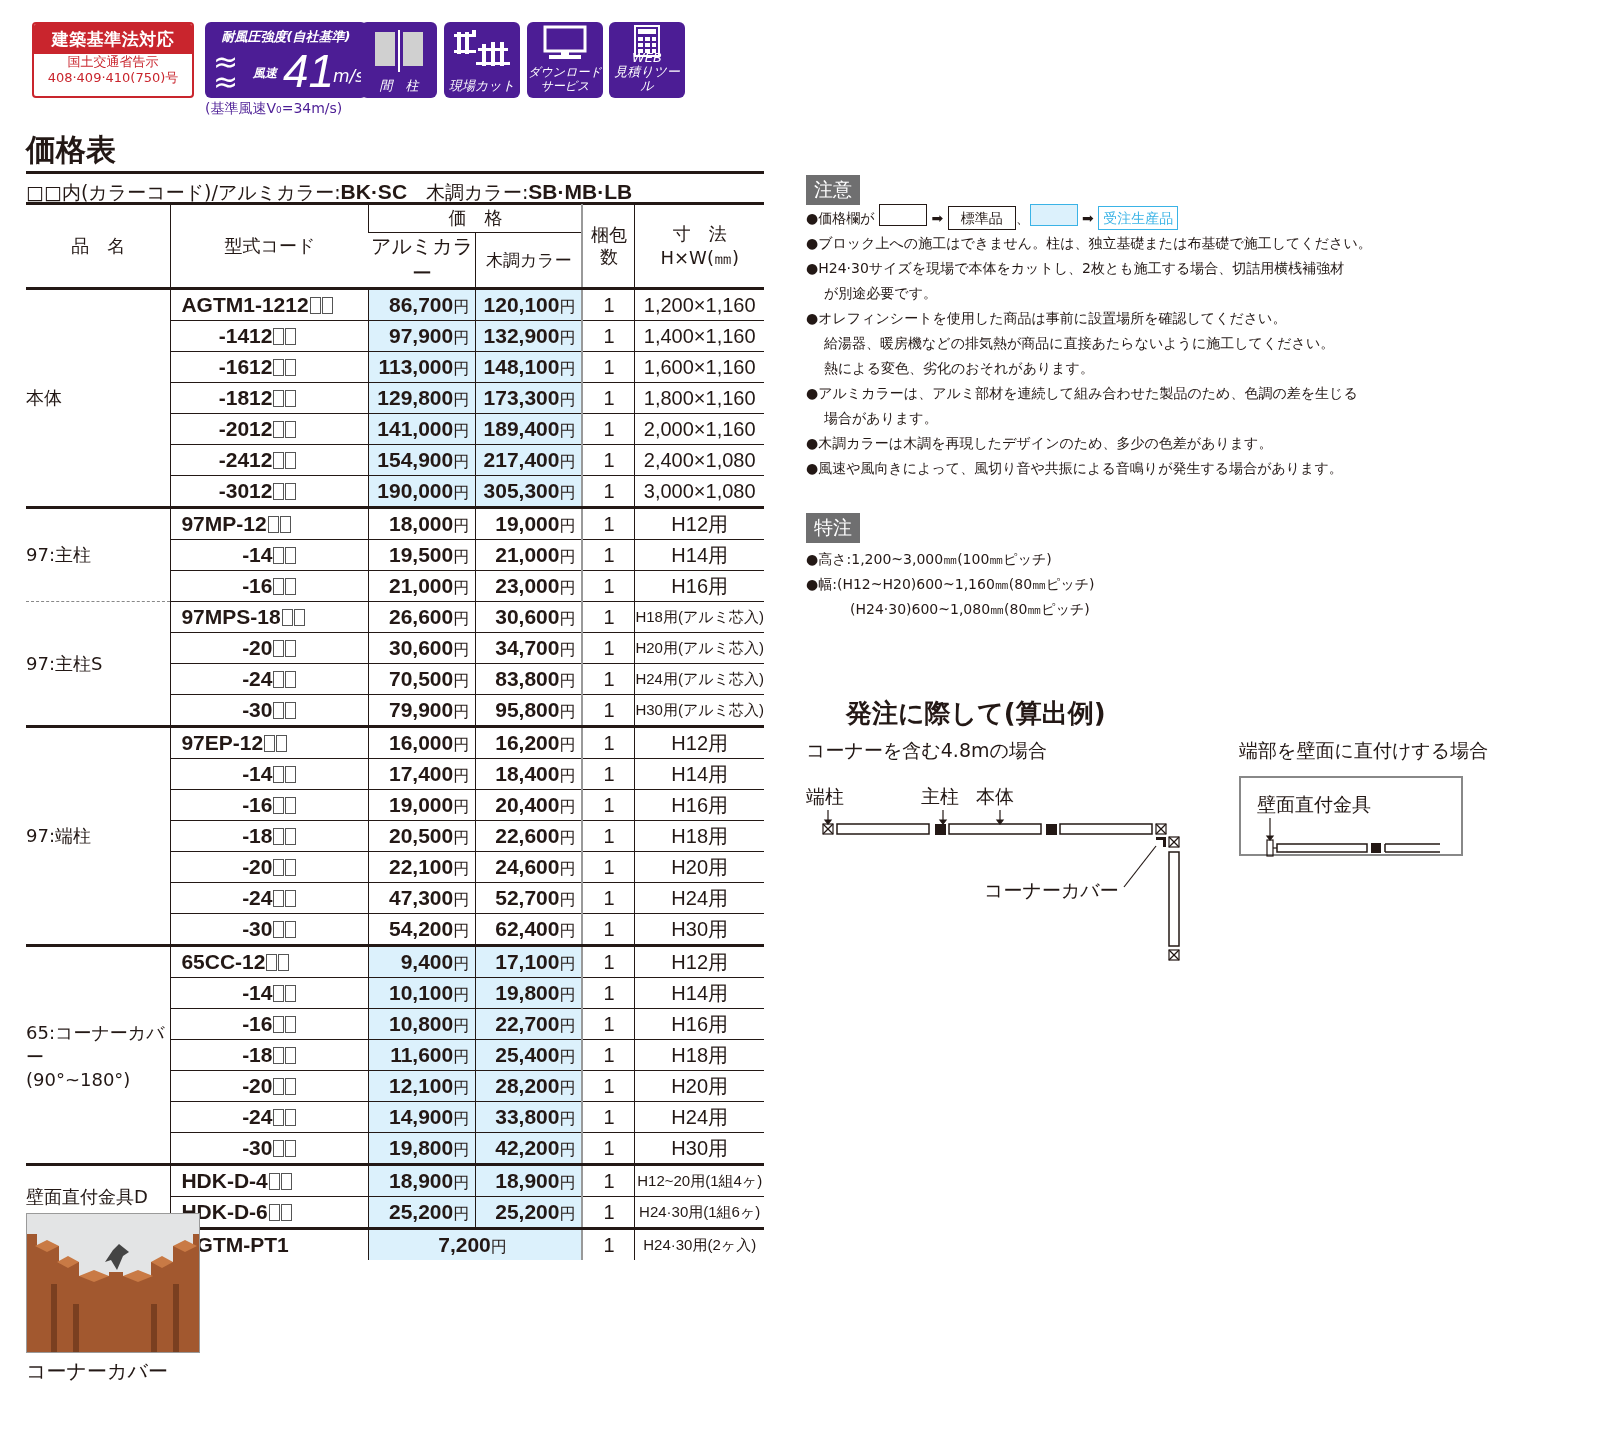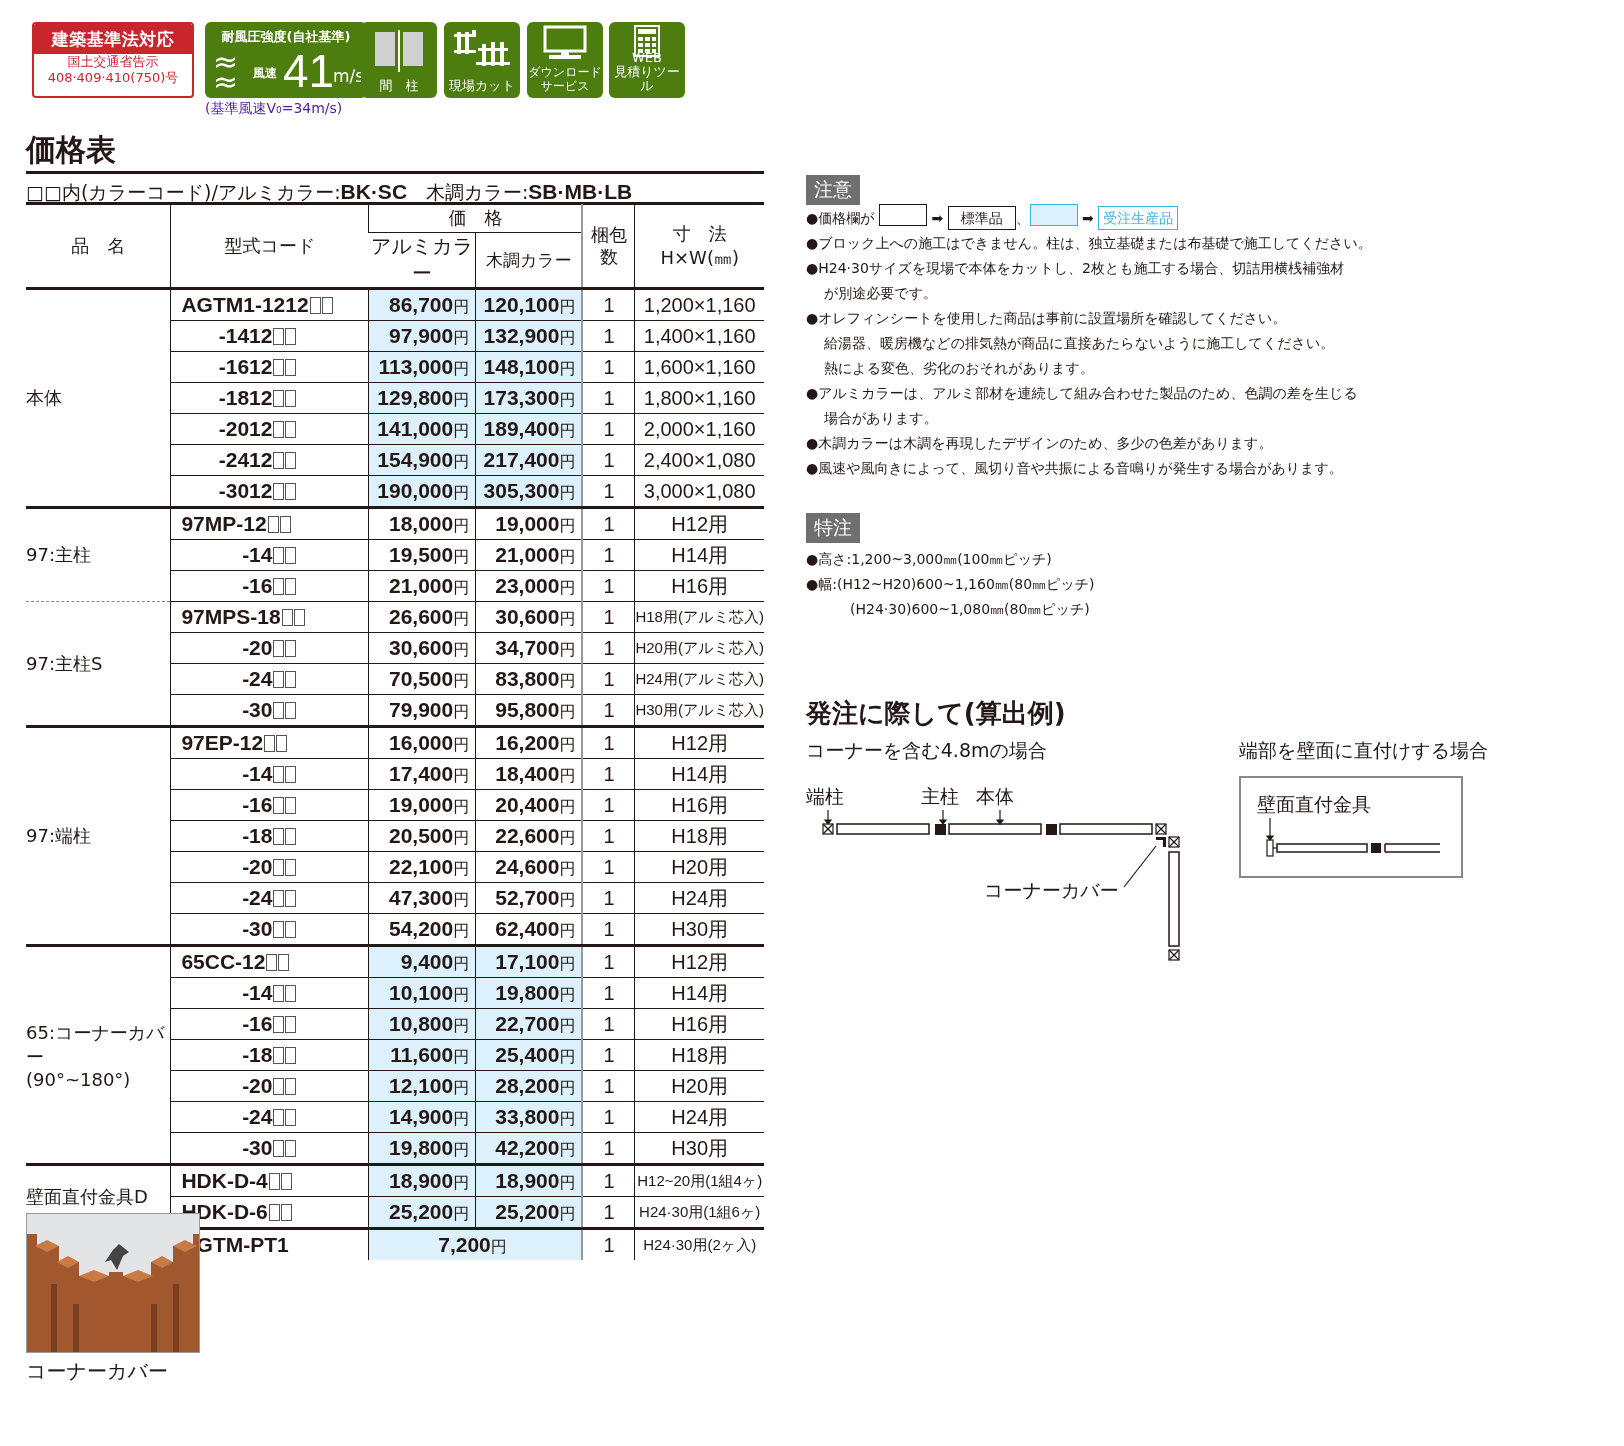--- a/index.html
+++ b/index.html
@@ -10,21 +10,21 @@
     .abs { position: absolute; }
 
     
     .badge-law {
       left: 32px; top: 22px; width: 162px; height: 76px; border: 2px solid #c9252d;
       border-radius: 4px; background: #fff; box-sizing: border-box; overflow: hidden;
     }
     .badge-law .top { background: #c9252d; color: #fff; font-weight: bold; font-size: 17px;
       text-align: center; height: 30px; line-height: 30px; letter-spacing: 0.5px; }
     .badge-law .bot { color: #c9252d; font-size: 13px; text-align: center; line-height: 16px; }
-    .badge-gray { background: #4d7c0f; border-radius: 6px; color: #fff; box-sizing: border-box; }
+    .badge-gray { background: #4c1d95; border-radius: 6px; color: #fff; box-sizing: border-box; font-style: italic; }
     .badge-wind { left: 205px; top: 22px; width: 162px; height: 76px; }
     .badge-wind .t { font-size: 13px; font-weight: bold; text-align: center; padding-top: 6px; }
     .badge-wind .wave { position: absolute; left: 8px; top: 30px; font-size: 30px; line-height: 20px; }
     .badge-wind .lbl { position: absolute; left: 48px; top: 43px; font-size: 12px; font-weight: bold; }
     .badge-wind .num { position: absolute; left: 78px; top: 24px; font-size: 46px; font-family: "Liberation Sans", sans-serif; line-height: 50px; }
     .badge-wind .unit { position: absolute; left: 128px; top: 44px; font-size: 17px; }
     .wind-note { left: 205px; top: 100px; font-size: 14px; color: #4c1d95; }
     .badge-icon { top: 22px; width: 76px; height: 76px; text-align: center; }
     .badge-icon .cap { position: absolute; left: 0; right: 0; bottom: 5px; font-size: 13px; line-height: 14px; }
 
@@ -63,23 +63,23 @@
     .photo-cap { left: 26px; top: 1358px; font-size: 20px; }
 
     
     .tag { background: #6f6f70; color: #fff; font-size: 19px; padding: 2px 8px; }
     .notes { font-size: 14px; line-height: 25px; }
     .notes .ind { padding-left: 18px; }
     .box-w { display: inline-block; width: 46px; height: 20px; border: 1px solid #231815; vertical-align: -3px; }
     .box-b { display: inline-block; width: 46px; height: 20px; border: 1px solid #3ab3e6; background: #dcf1fc; vertical-align: -3px; }
     .lbl-std { display: inline-block; border: 1px solid #231815; padding: 0 12px; line-height: 22px; }
     .lbl-ord { display: inline-block; border: 1px solid #3ab3e6; color: #3ab3e6; padding: 0 4px; line-height: 22px; }
-    .h2 { font-size: 26px; font-weight: bold; }
+    .h2 { font-size: 26px; font-weight: bold; margin-left: 40px; }
     .diag-text { font-size: 19px; }
-    .diagbox { left: 1239px; top: 776px; width: 224px; height: 102px; border: 2px solid #888; box-sizing: border-box; text-align: right; }
+    .diagbox { left: 1239px; top: 776px; width: 224px; height: 80px; border: 2px solid #888; box-sizing: border-box; text-align: right; }
   </style>
 </head>
 <body>
 
 <div class="abs badge-law">
   <div class="top">建築基準法対応</div>
   <div class="bot">
     <div>国土交通省告示</div>
     <div>408·409·410(750)号</div>
   </div>

